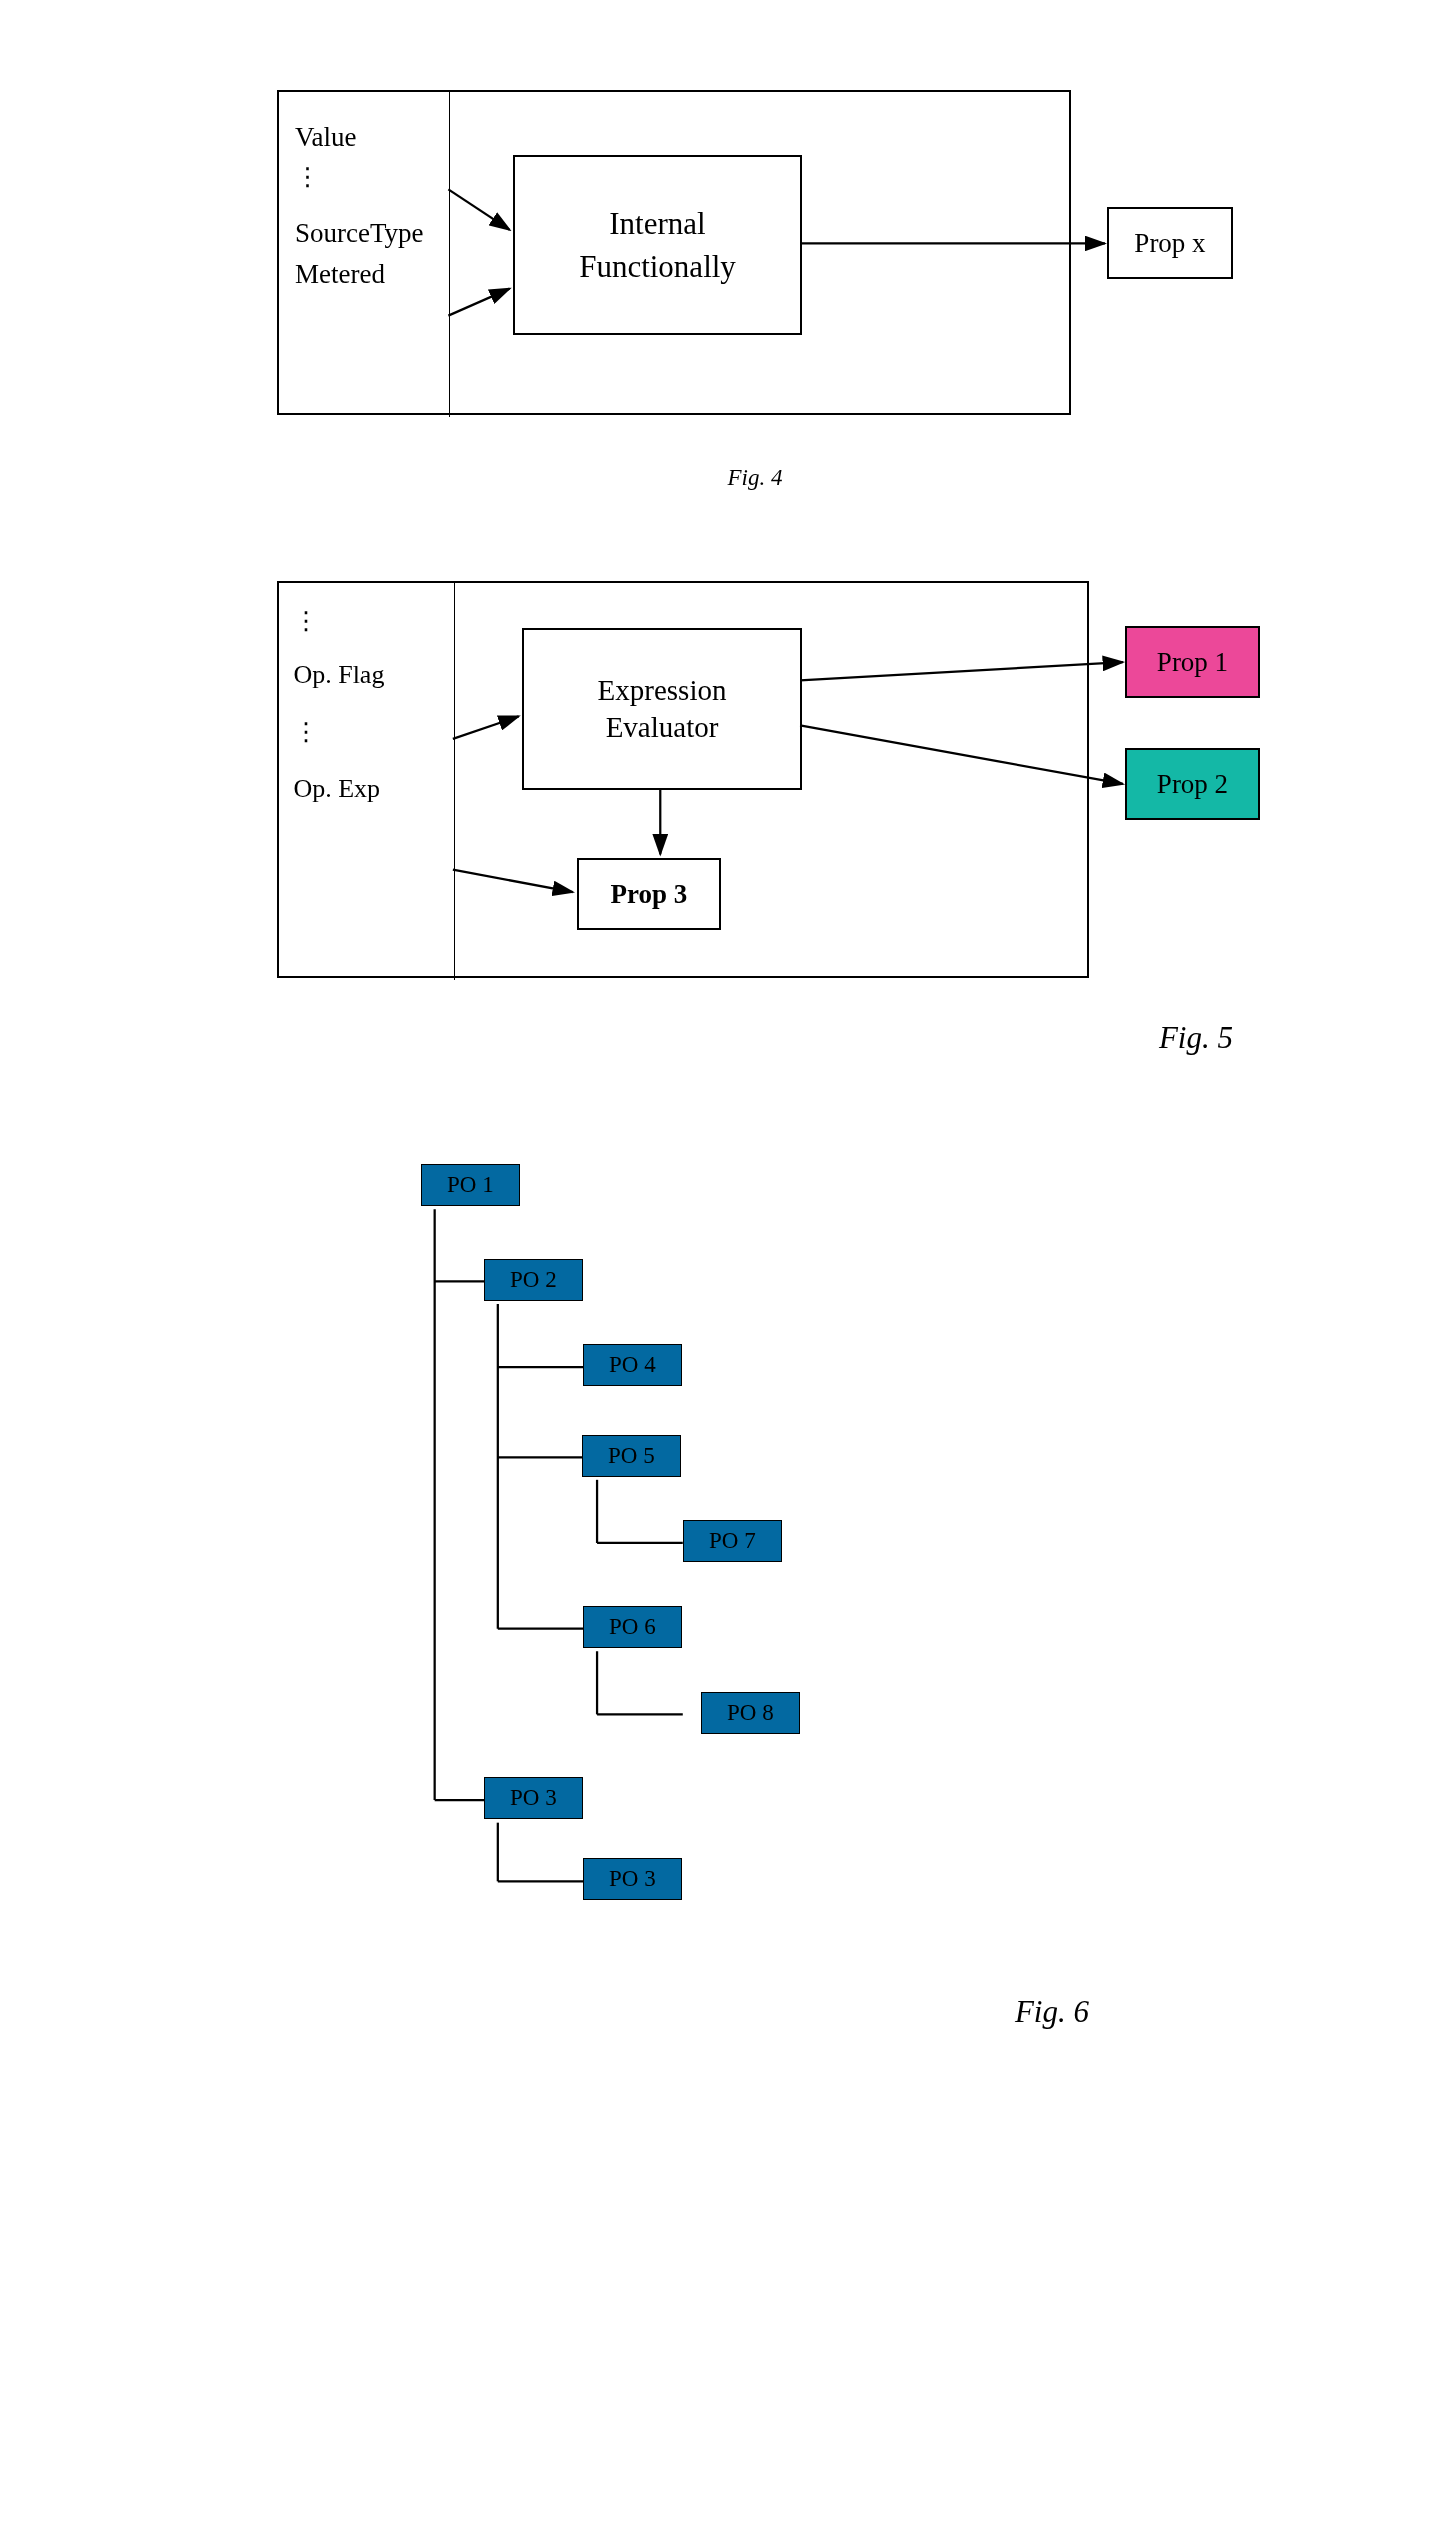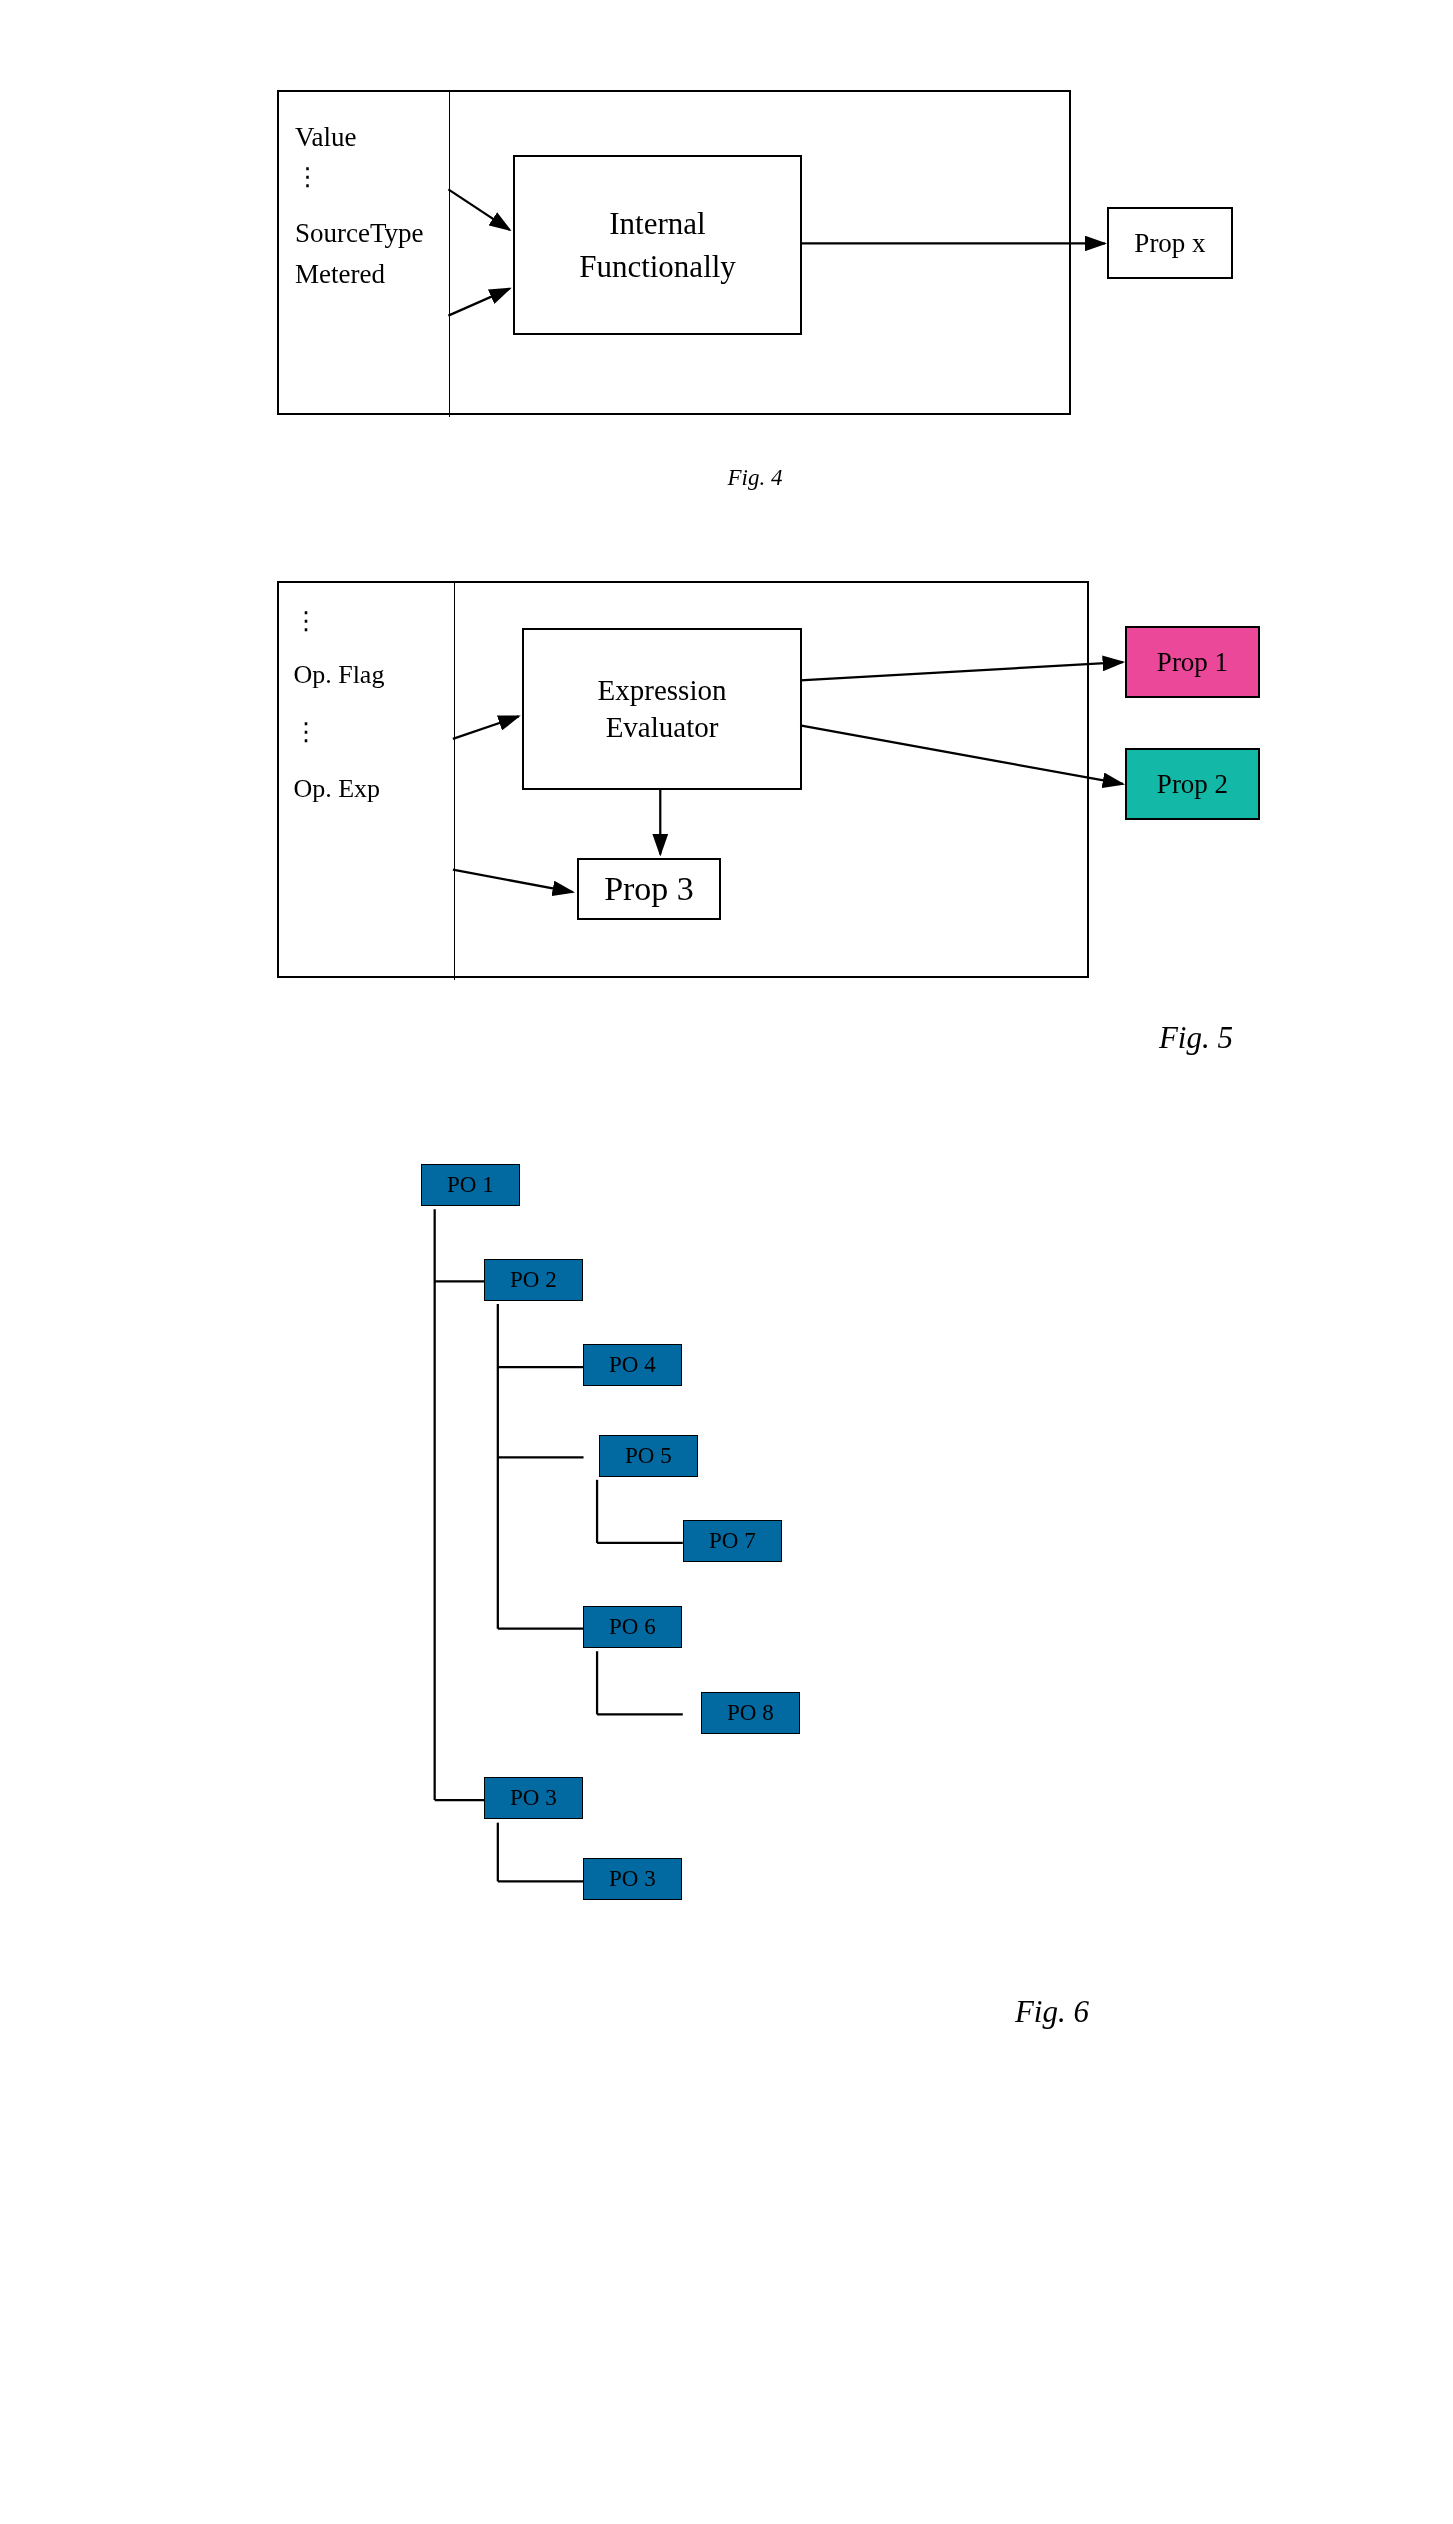--- a/index.html
+++ b/index.html
@@ -136,21 +136,21 @@
           <div style="margin-top:16px;">Op. Exp</div>
         </div>
 
         <div style="position:absolute; left:243px; top:45px; width:280px; height:162px; border:2.7px solid #000; display:flex; align-items:center; justify-content:center; text-align:center; font-size:29px; line-height:1.3; background:#fff;">
           <div>
             <span>Expression</span><br>
             <span>Evaluator</span>
           </div>
         </div>
 
-        <div style="position:absolute; left:298px; top:275px; width:144px; height:62px; border:2.7px solid #000; display:flex; align-items:center; justify-content:center; font-size:34px; background:#fff;">
+        <div style="position:absolute; left:298px; top:275px; width:144px; height:72px; border:2.7px solid #000; display:flex; align-items:center; justify-content:center; font-size:27px; background:#fff;font-weight:bold;">
           <span>Prop 3</span>
         </div>
       </div>
 
       <div style="position:absolute; left:848px; top:45px; width:135px; height:72px; border:2.7px solid #000; display:flex; align-items:center; justify-content:center; font-size:27px; background:#ec4899;">
         <span>Prop 1</span>
       </div>
 
       <div style="position:absolute; left:848px; top:167px; width:135px; height:72px; border:2.7px solid #000; display:flex; align-items:center; justify-content:center; font-size:27px; background:#14b8a6;">
         <span>Prop 2</span>
@@ -215,21 +215,21 @@
       </div>
 
       <div style="position:absolute; left:117px; top:113px;">
         <div class="tree-node"><span>PO 2</span></div>
       </div>
 
       <div style="position:absolute; left:216px; top:198px;">
         <div class="tree-node"><span>PO 4</span></div>
       </div>
 
-      <div style="position:absolute; left:232px; top:289px;">
+      <div style="position:absolute; left:215px; top:289px;">
         <div class="tree-node"><span>PO 5</span></div>
       </div>
 
       <div style="position:absolute; left:316px; top:374px;">
         <div class="tree-node"><span>PO 7</span></div>
       </div>
 
       <div style="position:absolute; left:216px; top:460px;">
         <div class="tree-node"><span>PO 6</span></div>
       </div>

